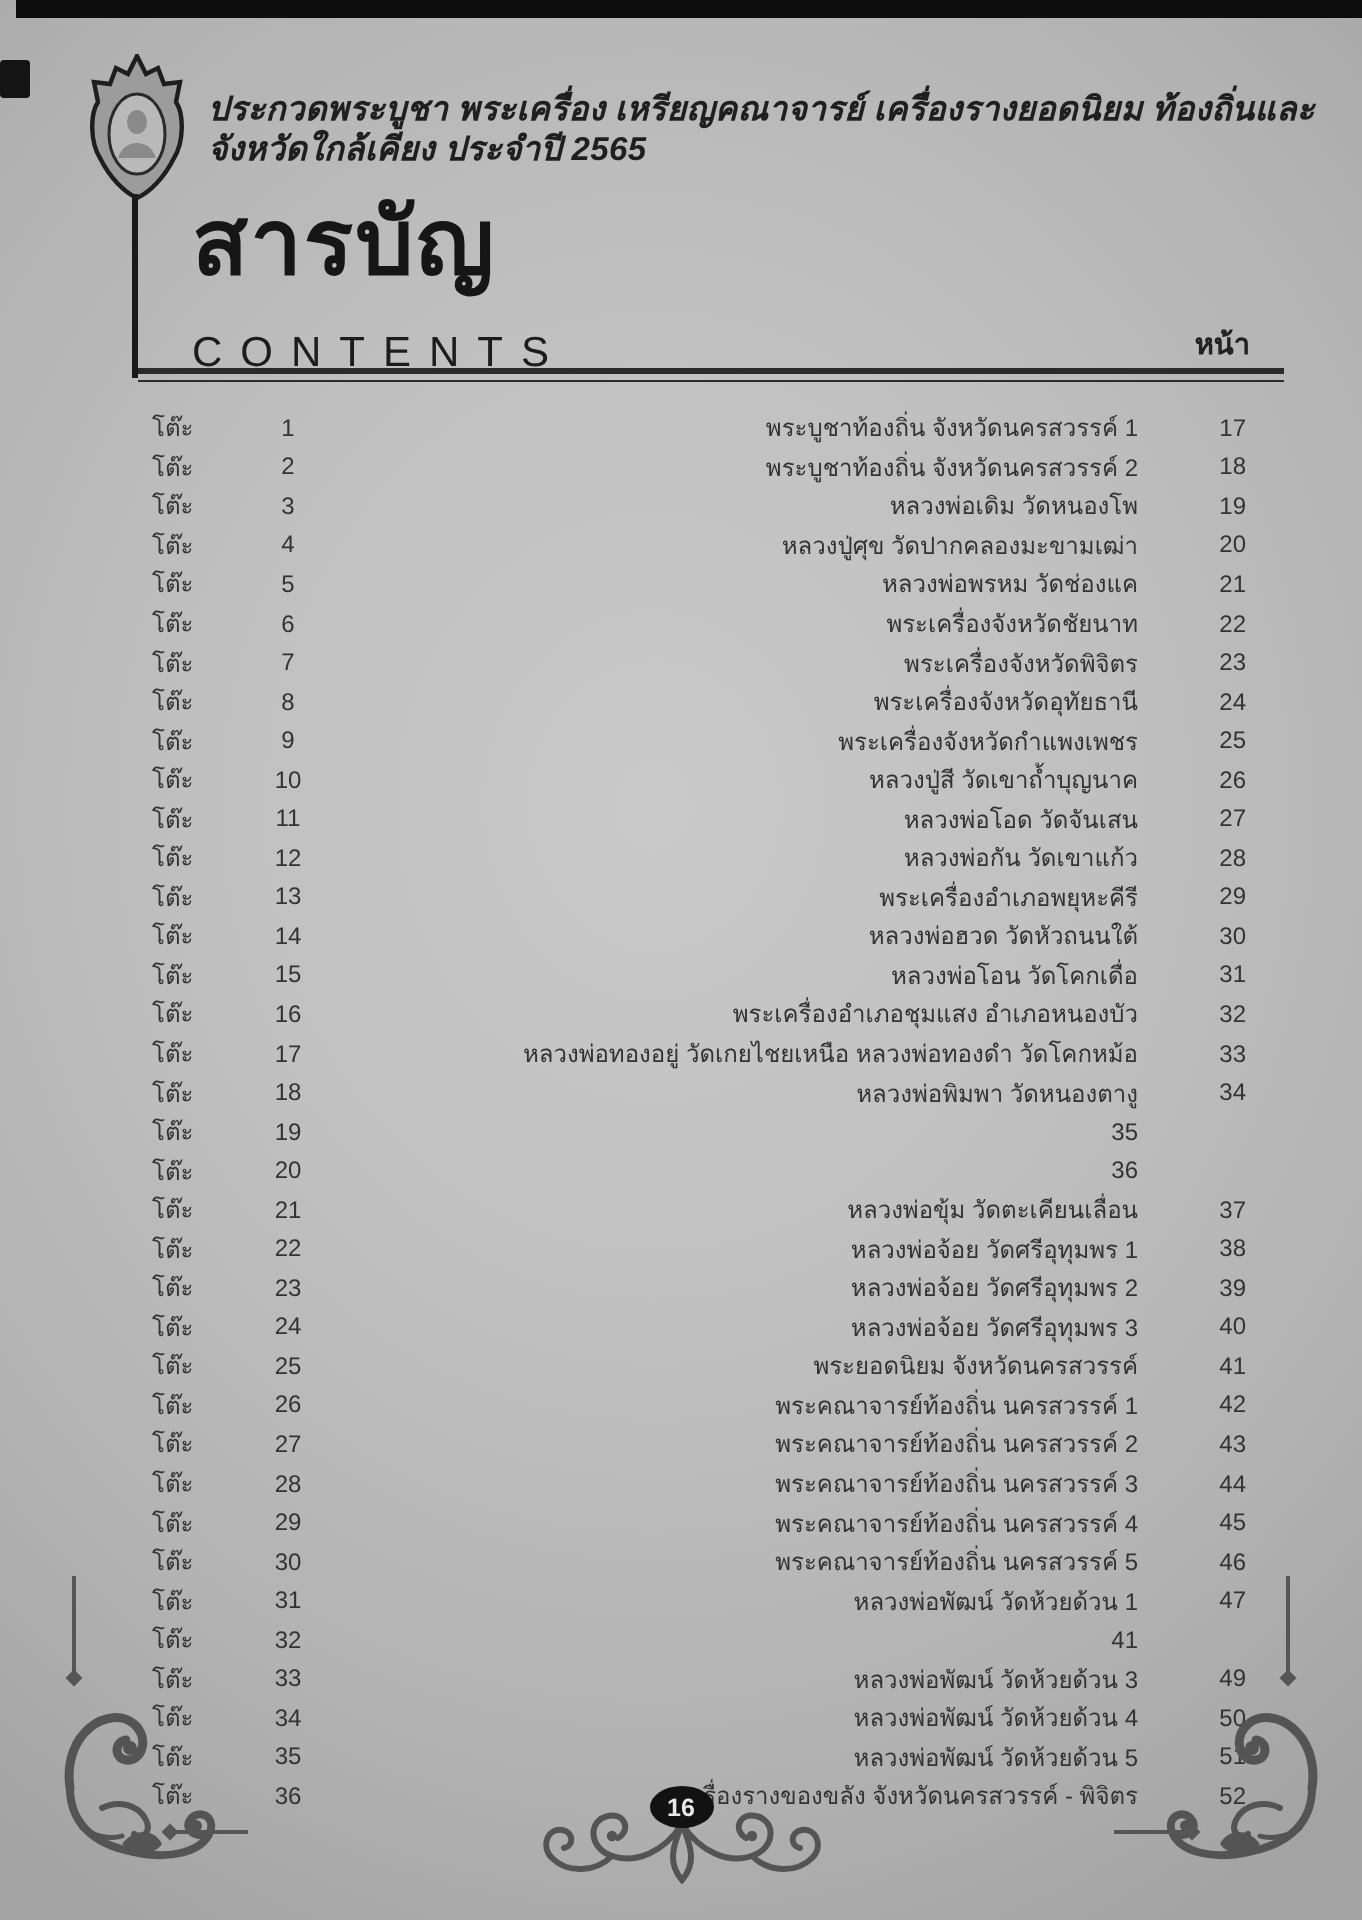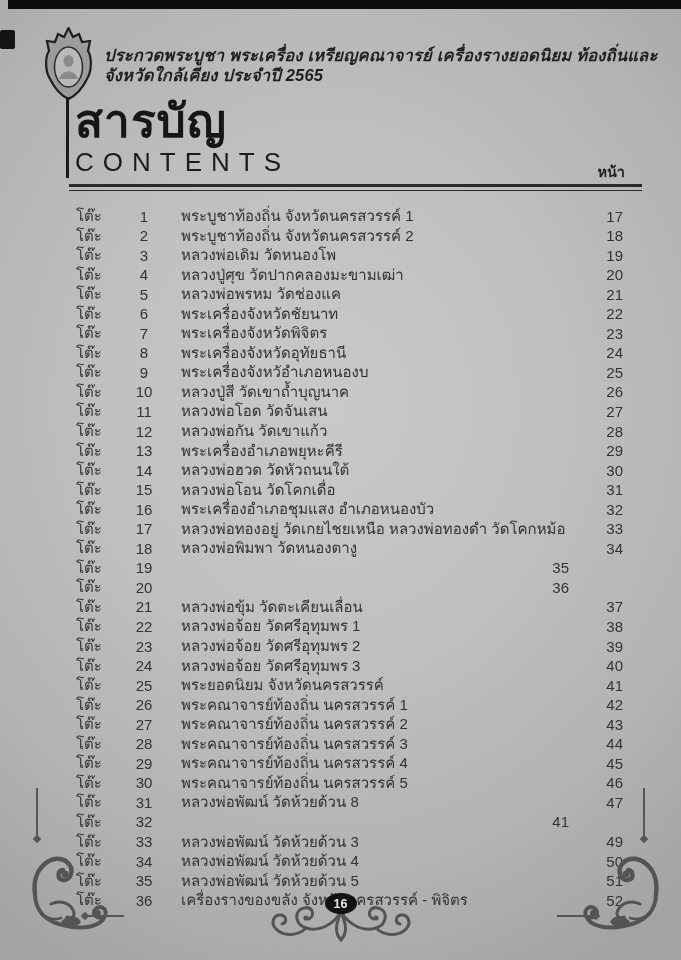--- a/index.html
+++ b/index.html
@@ -9,33 +9,33 @@
     font-family:"Liberation Sans","DejaVu Sans",sans-serif;color:#2e2e2e;
   }
   
   .topbar{position:absolute;top:0;left:8px;right:0;height:9px;background:#0d0d0d;}
   .edge-mark{position:absolute;top:30px;left:0;width:15px;height:19px;background:#141414;border-radius:2px;}
   
   .crest{position:absolute;left:44px;top:27px;width:49px;height:74px;}
   .banner{position:absolute;left:104px;top:46px;width:566px;font-size:16.5px;font-style:italic;
           font-weight:bold;color:#1f1f1f;letter-spacing:.2px;line-height:1.2;}
   
-  .titleblock{position:absolute;left:66px;top:97px;border-left:3px solid #1a1a1a;padding-left:6px;}
+  .titleblock{position:absolute;left:66px;top:97px;border-left:3px solid #1a1a1a;padding-left:27px;}
   .title-thai{font-size:46px;font-weight:bold;color:#161616;line-height:1.05;letter-spacing:1px;}
-  .title-en{font-size:26px;color:#1c1c1c;letter-spacing:9px;margin-top:2px;font-weight:400;}
+  .title-en{font-size:21px;color:#1c1c1c;letter-spacing:9px;margin-top:20px;font-weight:400;}
   .page-col-label{position:absolute;top:160px;right:56px;font-size:14.5px;font-weight:bold;color:#222;}
   .rule{position:absolute;top:184px;left:69px;right:39px;height:3px;
         border-top:3px solid #2b2b2b;border-bottom:1px solid #2b2b2b;}
   
   .toc{position:absolute;top:204px;left:0;right:0;}
   .row{display:grid;grid-template-columns:48px 40px 1fr 54px;align-items:center;
-       height:19.55px;padding:0 58px 0 76px;font-size:15px;color:#333;}
+       height:19.55px;padding:0 58px 0 76px;font-size:12px;color:#333;}
   .row .prefix{text-align:left;}
   .row .num{text-align:center;}
-  .row .entry-title{text-align:left;padding-left:17px;white-space:nowrap;overflow:hidden;}
+  .row .entry-title{text-align:right;padding-left:17px;white-space:nowrap;overflow:hidden;}
   .row .page{text-align:right;}
   
   .vline{position:absolute;width:2px;background:#565656;}
   .vline.l{left:36px;top:788px;height:48px;}
   .vline.r{right:36px;top:788px;height:48px;}
   .hline{position:absolute;height:2px;background:#565656;top:915px;}
   .hline.l{left:86px;width:38px;}
   .hline.r{right:86px;width:38px;}
   .diamond{position:absolute;width:6px;height:6px;background:#565656;transform:rotate(45deg);}
   .corner-svg{position:absolute;width:94px;height:86px;top:844px;}
@@ -123,21 +123,21 @@
     <div class="row">
       <span class="prefix">โต๊ะ</span>
       <span class="num">8</span>
       <span class="entry-title">พระเครื่องจังหวัดอุทัยธานี</span>
       <span class="page">24</span>
     </div>
 
     <div class="row">
       <span class="prefix">โต๊ะ</span>
       <span class="num">9</span>
-      <span class="entry-title">พระเครื่องจังหวัอำเภอหนองบ</span>
+      <span class="entry-title">พระเครื่องจังหวัดกำแพงเพชร</span>
       <span class="page">25</span>
     </div>
 
     <div class="row">
       <span class="prefix">โต๊ะ</span>
       <span class="num">10</span>
       <span class="entry-title">หลวงปู่สี  วัดเขาถ้ำบุญนาค</span>
       <span class="page">26</span>
     </div>
 
@@ -275,21 +275,21 @@
     <div class="row">
       <span class="prefix">โต๊ะ</span>
       <span class="num">30</span>
       <span class="entry-title">พระคณาจารย์ท้องถิ่น  นครสวรรค์ 5</span>
       <span class="page">46</span>
     </div>
 
     <div class="row">
       <span class="prefix">โต๊ะ</span>
       <span class="num">31</span>
-      <span class="entry-title">หลวงพ่อพัฒน์  วัดห้วยด้วน 8</span>
+      <span class="entry-title">หลวงพ่อพัฒน์  วัดห้วยด้วน 1</span>
       <span class="page">47</span>
     </div>
 
     <div class="row">
       <span class="prefix">โต๊ะ</span>
       <span class="num">32</span>
       <span class="page">41</span>
     </div>
 
     <div class="row">

